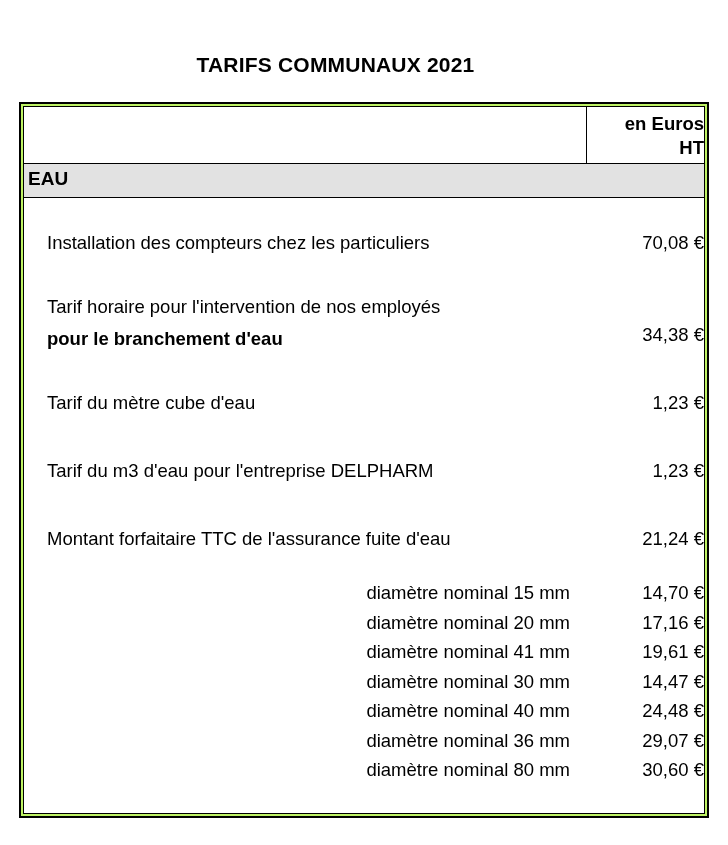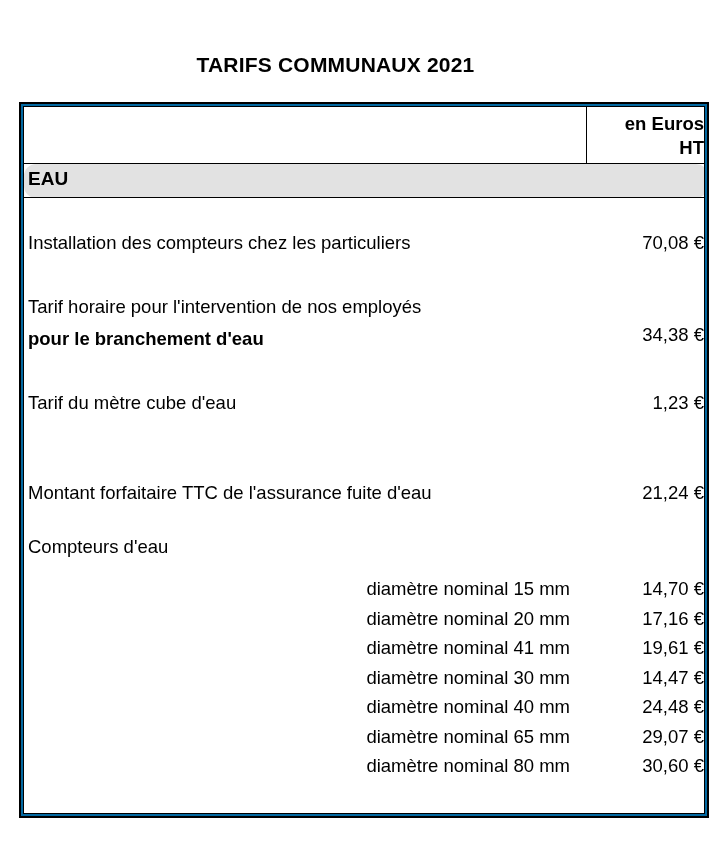--- a/index.html
+++ b/index.html
@@ -36,21 +36,21 @@
 
   
   .table-frame {
     position: absolute;
     top: 102px;
     left: 19px;
     width: 690px;
     height: 716px;
     box-sizing: border-box;
     border: 2px solid #000000;
-    background: #0369a1;
+    background: #bef264;
   }
   .table-inner {
     position: absolute;
     top: 2px;
     left: 2px;
     right: 2px;
     bottom: 2px;
     border: 1px solid #000000;
     box-sizing: border-box;
     background: #ffffff;
@@ -88,21 +88,20 @@
     box-sizing: border-box;
   }
   .hdr-euros .l1 { display: block; padding-top: 8px; }
   .hdr-euros .l2 { display: block; padding-top: 5px; }
 
   
   .band-row td {
     background: #e2e2e2;
     border-bottom: 1px solid #000000;
     height: 33px;
-    border-radius: 12px;
   }
   .band-label {
     font-weight: bold;
     font-size: 19px;
     padding-left: 4px !important;
     padding-top: 5px !important;
     display: block;
   }
 
   
@@ -114,21 +113,21 @@
   }
   .price-cell {
     text-align: right;
     padding-right: 4px !important;
     box-sizing: border-box;
     white-space: nowrap;
   }
 
   .r-spacer td { height: 22px; }
 
-  .line { display: block; }
+  .line { display: block; margin-left: 19px; }
 
   
   .item-row td { height: 46px; vertical-align: middle; }
   .item-row td.label-cell,
   .item-row td.price-cell { vertical-align: middle; }
 
   
   .item-row2 td { height: 70px; vertical-align: top; }
   .item-row2 .label-cell .line:first-child { padding-top: 10px; }
   .item-row2 .label-cell .line + .line { padding-top: 13px; font-weight: bold; }
@@ -211,44 +210,44 @@
               <span class="line">Tarif du mètre cube d'eau</span>
             </td>
             <td class="price-cell">1,23 €</td>
           </tr>
 
           <tr class="r-spacer">
             <td></td>
             <td></td>
           </tr>
 
+          <tr class="item-row">
+            <td class="label-cell">
+              <span class="line">Tarif du m3 d'eau pour l'entreprise DELPHARM</span>
+            </td>
+            <td class="price-cell">1,23 €</td>
+          </tr>
 
           <tr class="r-spacer">
             <td></td>
             <td></td>
           </tr>
 
           <tr class="item-row">
             <td class="label-cell">
               <span class="line">Montant forfaitaire TTC de l'assurance fuite d'eau</span>
             </td>
             <td class="price-cell">21,24 €</td>
           </tr>
 
           <tr class="r-spacer">
             <td></td>
             <td></td>
           </tr>
 
-          <tr class="group-row">
-            <td class="label-cell">
-              <span class="line">Compteurs d'eau</span>
-            </td>
-            <td class="price-cell"></td>
-          </tr>
 
           <tr class="dia-row">
             <td class="label-cell dia-label">diamètre nominal 15 mm</td>
             <td class="price-cell">14,70 €</td>
           </tr>
           <tr class="dia-row">
             <td class="label-cell dia-label">diamètre nominal 20 mm</td>
             <td class="price-cell">17,16 €</td>
           </tr>
           <tr class="dia-row">
@@ -257,21 +256,21 @@
           </tr>
           <tr class="dia-row">
             <td class="label-cell dia-label">diamètre nominal 30 mm</td>
             <td class="price-cell">14,47 €</td>
           </tr>
           <tr class="dia-row">
             <td class="label-cell dia-label">diamètre nominal 40 mm</td>
             <td class="price-cell">24,48 €</td>
           </tr>
           <tr class="dia-row">
-            <td class="label-cell dia-label">diamètre nominal 65 mm</td>
+            <td class="label-cell dia-label">diamètre nominal 36 mm</td>
             <td class="price-cell">29,07 €</td>
           </tr>
           <tr class="dia-row">
             <td class="label-cell dia-label">diamètre nominal 80 mm</td>
             <td class="price-cell">30,60 €</td>
           </tr>
 
         </tbody>
       </table>
 

